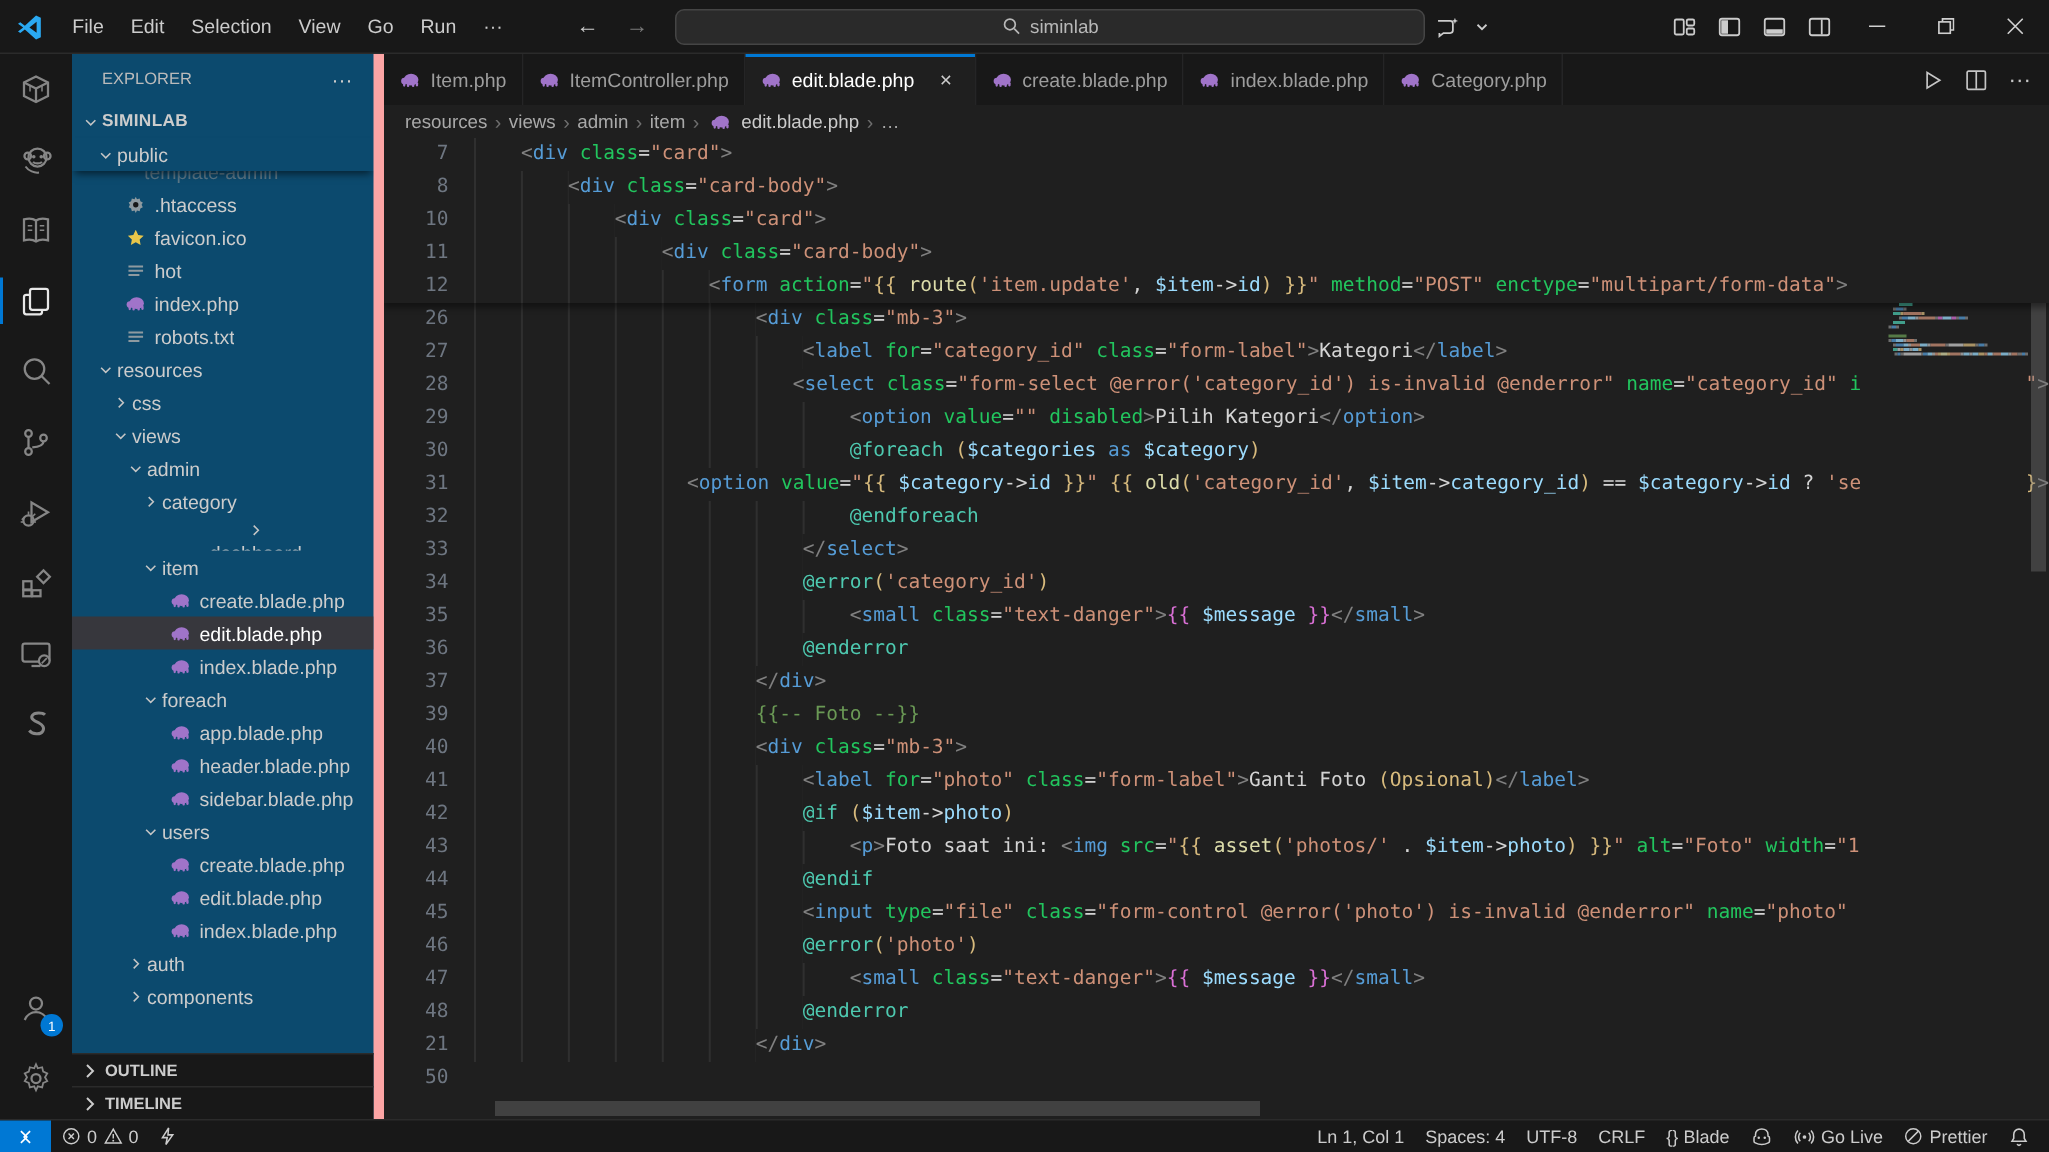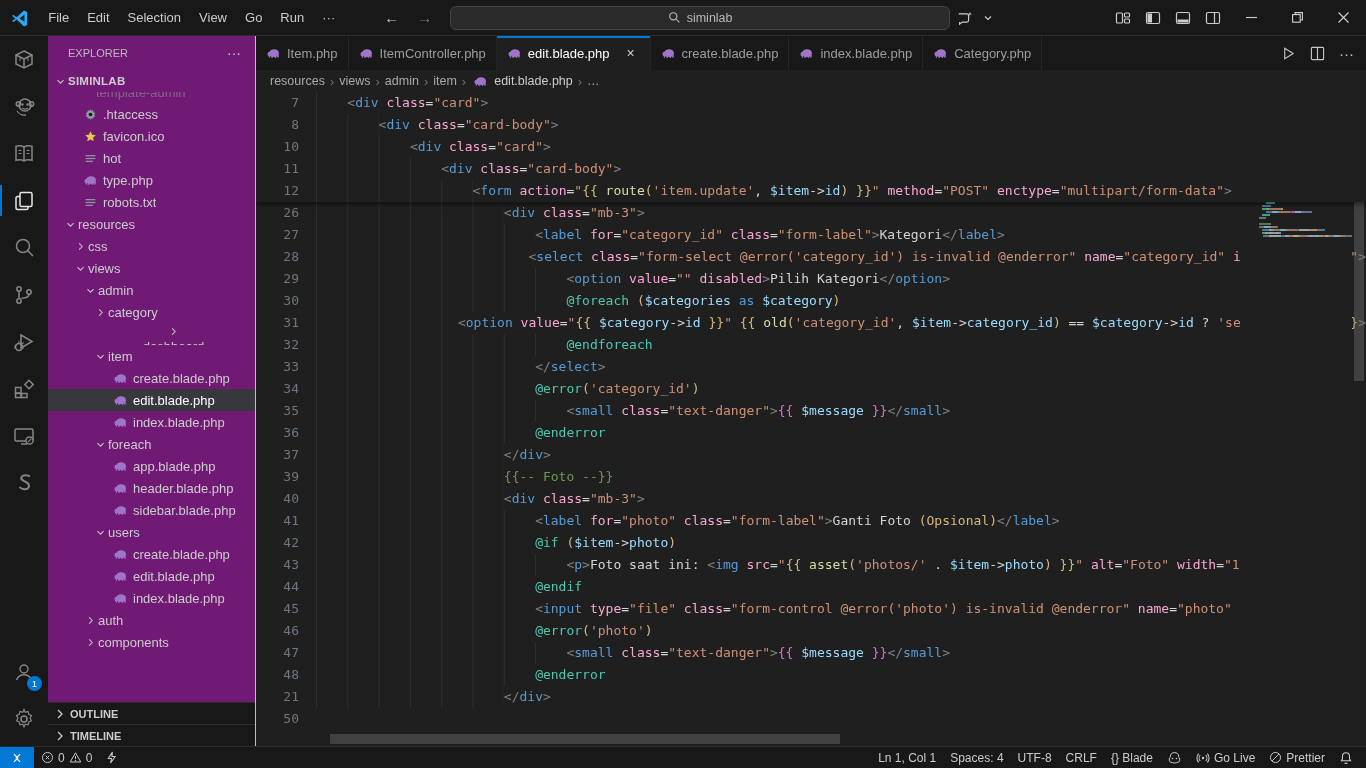--- a/index.html
+++ b/index.html
@@ -15,21 +15,21 @@
   .tbtn{width:30px;height:26px;display:flex;align-items:center;justify-content:center;color:#cccccc;border-radius:5px;}
   .winbtn{width:46px;height:36px;display:flex;align-items:center;justify-content:center;color:#d0d0d0;}
   
   #activitybar{position:absolute;left:0;top:36px;width:48px;height:710px;background:#181818;display:flex;flex-direction:column;align-items:center;}
   .act-item{width:48px;height:47px;display:flex;align-items:center;justify-content:center;color:#868686;position:relative;}
   .act-item.active{color:#e7e7e7;}
   .act-item.active::before{content:"";position:absolute;left:0;top:8px;bottom:8px;width:2px;background:#0078d4;}
   #act-bottom{margin-top:auto;display:flex;flex-direction:column;align-items:center;padding-bottom:4px;}
   .badge{position:absolute;right:6px;bottom:4px;background:#0078d4;color:#fff;font-size:9px;min-width:15px;height:15px;border-radius:8px;display:flex;align-items:center;justify-content:center;}
   
-  #sidebar{position:absolute;left:48px;top:36px;width:208px;height:710px;background:#701a75;border-right:1px solid #fca5a5;color:#cccccc;overflow:hidden;}
+  #sidebar{position:absolute;left:48px;top:36px;width:208px;height:710px;background:#0c4a6e;border-right:7px solid #fca5a5;color:#cccccc;overflow:hidden;}
   #explorer-head{height:34px;display:flex;align-items:center;padding:0 8px 0 20px;font-size:11px;color:#bbbbbb;}
   #explorer-head .more{margin-left:auto;color:#cccccc;font-size:14px;padding:2px 6px;border-radius:4px;}
   .tree{font-size:13px;}
   .trow{height:22px;display:flex;align-items:center;white-space:nowrap;color:#cccccc;position:relative;}
   .trow.sel{background:#37373d;color:#ffffff;}
   .trow .twist{width:16px;height:16px;flex:0 0 16px;display:flex;align-items:center;justify-content:center;color:#c5c5c5;}
   .trow .ficon{width:16px;height:16px;flex:0 0 16px;margin-right:5px;display:flex;align-items:center;justify-content:center;}
   .trow .lbl{overflow:hidden;text-overflow:ellipsis;}
   .trow.root .lbl{font-weight:bold;font-size:11.5px;letter-spacing:.02em;}
   .clipped-row{height:11px;overflow:hidden;opacity:.55;}
@@ -48,21 +48,21 @@
   #breadcrumb .sep{color:#6e6e6e;font-size:13px;margin:0 2px;}
   
   #editor{position:absolute;left:256px;top:92px;width:1110px;height:654px;background:#1f1f1f;overflow:hidden;}
   .codeline{height:22px;line-height:22px;display:flex;font-family:"DejaVu Sans Mono","Liberation Mono",monospace;font-size:13px;white-space:pre;}
   .codeline .num{flex:0 0 43px;text-align:right;color:#6e7681;padding-right:0;}
   .codeline .numpad{flex:0 0 17px;}
   .codeline .ind{background:linear-gradient(to right,#2f2f2f 1px,transparent 1px) 0 0/4ch 100% repeat-x;}
   .codeline .code{white-space:pre;}
   #sticky{position:relative;background:#1f1f1f;box-shadow:0 3px 4px rgba(0,0,0,.4);z-index:5;}
   #codebody{position:relative;}
-  .tk-p{color:#808080}.tk-t{color:#569cd6}.tk-a{color:#f9a8d4}.tk-o{color:#d4d4d4}
+  .tk-p{color:#808080}.tk-t{color:#569cd6}.tk-a{color:#22c55e}.tk-o{color:#d4d4d4}
   .tk-s{color:#ce9178}.tk-d{color:#4ec9b0}.tk-f{color:#dcdcaa}.tk-v{color:#9cdcfe}
   .tk-b{color:#d7ba7d}.tk-B{color:#da70d6}.tk-c{color:#6a9955}.tk-x{color:#d4d4d4}.tk-k{color:#569cd6}
   
   #minimap{position:absolute;right:14px;top:0;width:112px;height:654px;background:#1f1f1f;overflow:hidden;padding-top:2px;}
   .mrow{height:2px;margin-bottom:1px;display:flex;}
   .mseg{height:2px;opacity:.75;}
   #vscroll{position:absolute;right:0;top:0;width:14px;height:654px;}
   #vthumb{position:absolute;right:2px;top:1px;width:10px;height:288px;background:rgba(121,121,121,.38);}
   #hscroll{position:absolute;left:60px;bottom:1px;height:11px;width:980px;}
   #hthumb{position:absolute;left:14px;top:0;height:10px;width:510px;background:rgba(121,121,121,.38);}
@@ -254,20 +254,28 @@
   </div>
   <div class="tree" id="tree">
       <div class="trow root" style="padding-left: 4px;">
         <span class="twist">
           <svg width="11" height="11" viewBox="0 0 16 16">
             <path d="M3.5 6l4.5 4.5L12.5 6" fill="none" stroke="#c5c5c5" stroke-width="1.5"></path>
           </svg>
         </span>
         <span class="lbl">SIMINLAB</span>
       </div>
+      <div class="trow shadow-under" style="padding-left: 14px;">
+        <span class="twist">
+          <svg width="11" height="11" viewBox="0 0 16 16">
+            <path d="M3.5 6l4.5 4.5L12.5 6" fill="none" stroke="#c5c5c5" stroke-width="1.5"></path>
+          </svg>
+        </span>
+        <span class="lbl">public</span>
+      </div>
       <div class="clipped-row">
         <div class="inner" style="padding-left:48px;color:#9d9d9d">template-admin</div>
       </div>
       <div class="trow" style="padding-left: 24px;">
         <span style="width:10px;flex:0 0 10px"></span>
         <span class="ficon">
           <svg width="13" height="13" viewBox="0 0 16 16" fill="#8e9aa0">
             <path d="M8 1.5l1 2 2.2-.6.6 2.2 2 1-1 2 1 2-2 1-.6 2.2-2.2-.6-1 2-1-2-2.2.6-.6-2.2-2-1 1-2-1-2 2-1 .6-2.2 2.2.6z"></path>
             <circle cx="8" cy="8" r="2.2" fill="#181818"></circle>
           </svg>
@@ -301,21 +309,21 @@
             <g fill="#a074c9">
               <ellipse cx="8.6" cy="7.6" rx="5.2" ry="4.2"></ellipse>
               <circle cx="3.9" cy="8.6" r="2.4"></circle>
               <rect x="2.9" y="9" width="1.6" height="3.6" rx=".8"></rect>
               <rect x="5.6" y="10" width="1.7" height="2.8" rx=".8"></rect>
               <rect x="9.2" y="10" width="1.7" height="2.8" rx=".8"></rect>
               <rect x="11.9" y="9.4" width="1.7" height="3" rx=".8"></rect>
             </g>
           </svg>
         </span>
-        <span class="lbl">type.php</span>
+        <span class="lbl">index.php</span>
       </div>
       <div class="trow" style="padding-left: 24px;">
         <span style="width:10px;flex:0 0 10px"></span>
         <span class="ficon">
           <svg width="13" height="13" viewBox="0 0 16 16" stroke="#8e9aa0" stroke-width="1.5">
             <line x1="2" y1="4.5" x2="14" y2="4.5"></line>
             <line x1="2" y1="8" x2="14" y2="8"></line>
             <line x1="2" y1="11.5" x2="11" y2="11.5"></line>
           </svg>
         </span>

